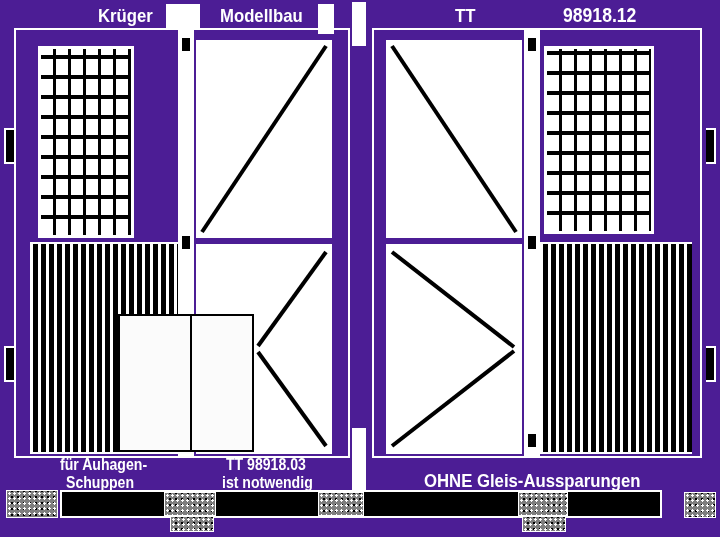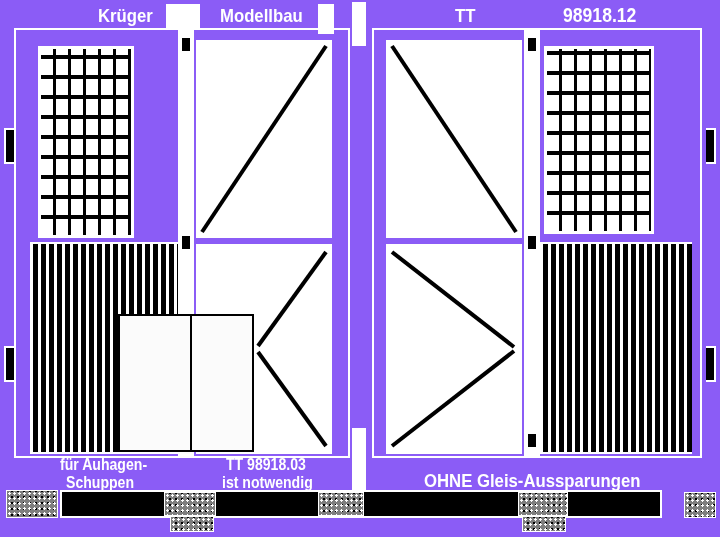--- a/index.html
+++ b/index.html
@@ -1,17 +1,17 @@
 <!DOCTYPE html>
 <html><head>
 <meta charset="utf-8">
 <style>
   html,body{margin:0;padding:0;background:#222;}
   .sheet{
-    position:relative;width:720px;height:537px;background:#8b5cf6;overflow:hidden;
+    position:relative;width:720px;height:537px;background:#4c1d95;overflow:hidden;
     font-family:"Liberation Sans", sans-serif;color:#fff;
   }
   .abs{position:absolute;}
   .lbl{
     position:absolute;font-weight:bold;color:#fff;white-space:nowrap;
     transform:scaleX(.88);transform-origin:left top;letter-spacing:0px;
   }
   .h1{font-size:19px;}
   .f1{font-size:16px;}
   .f2{font-size:19px;}

